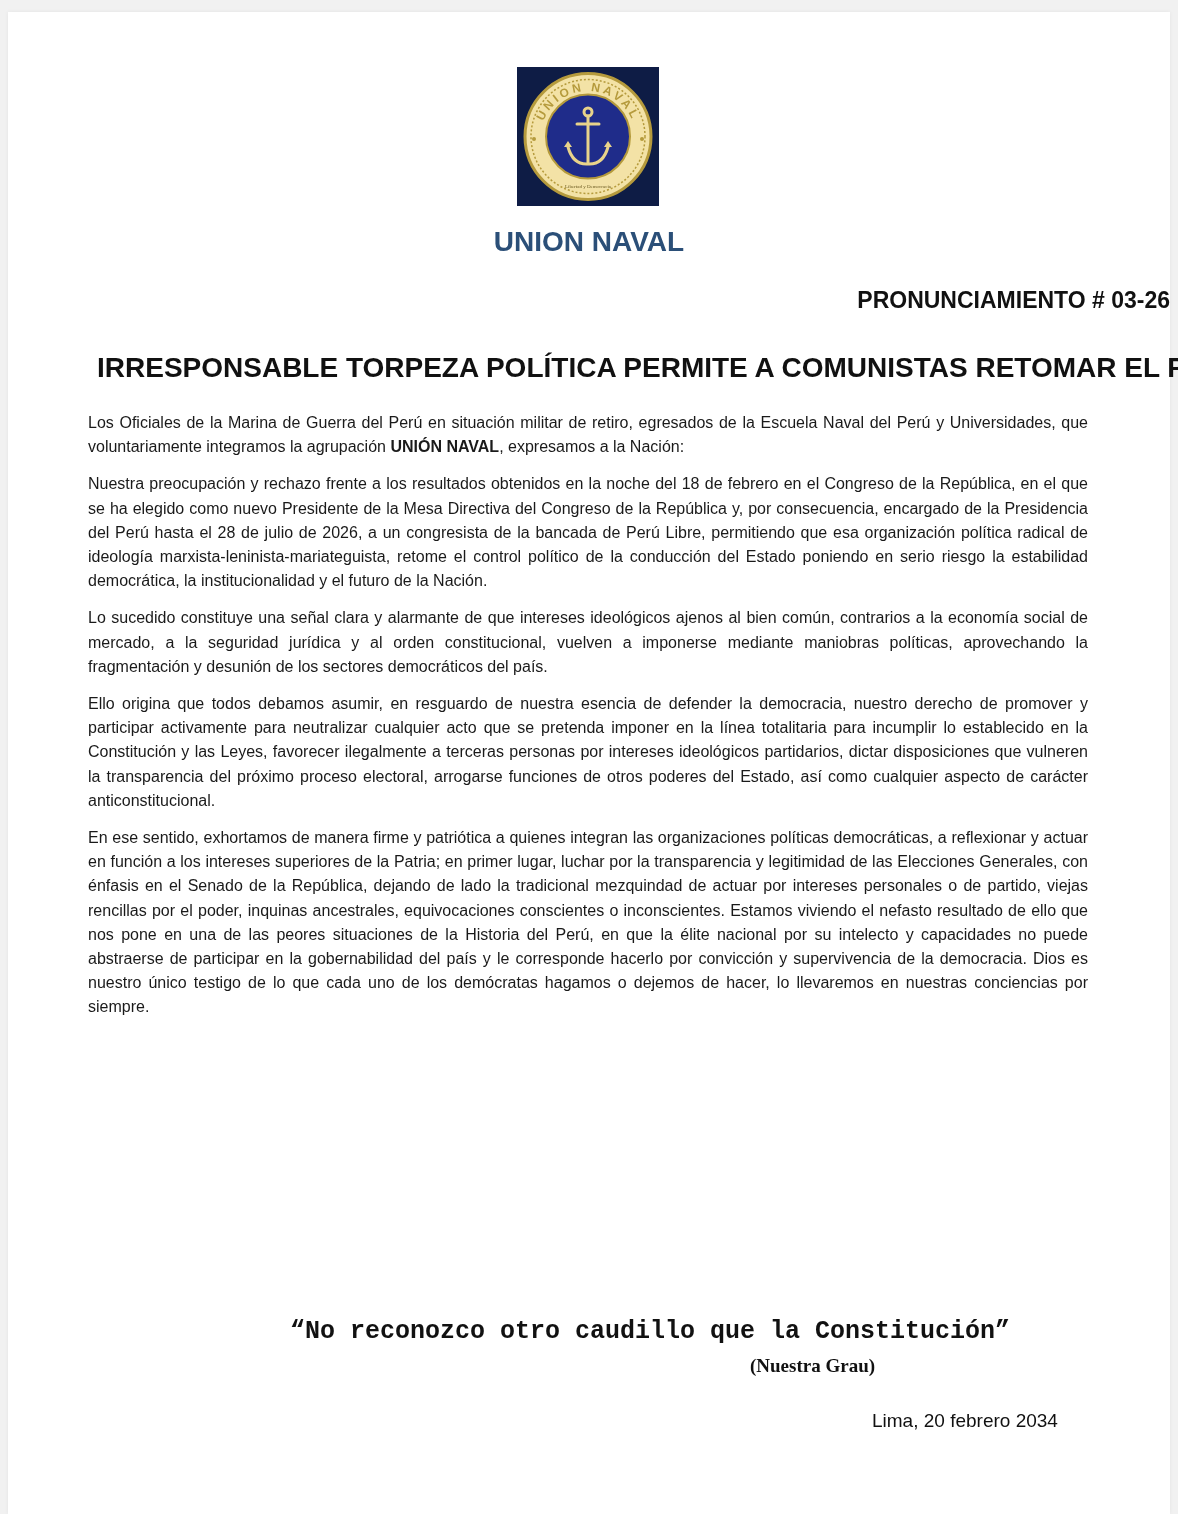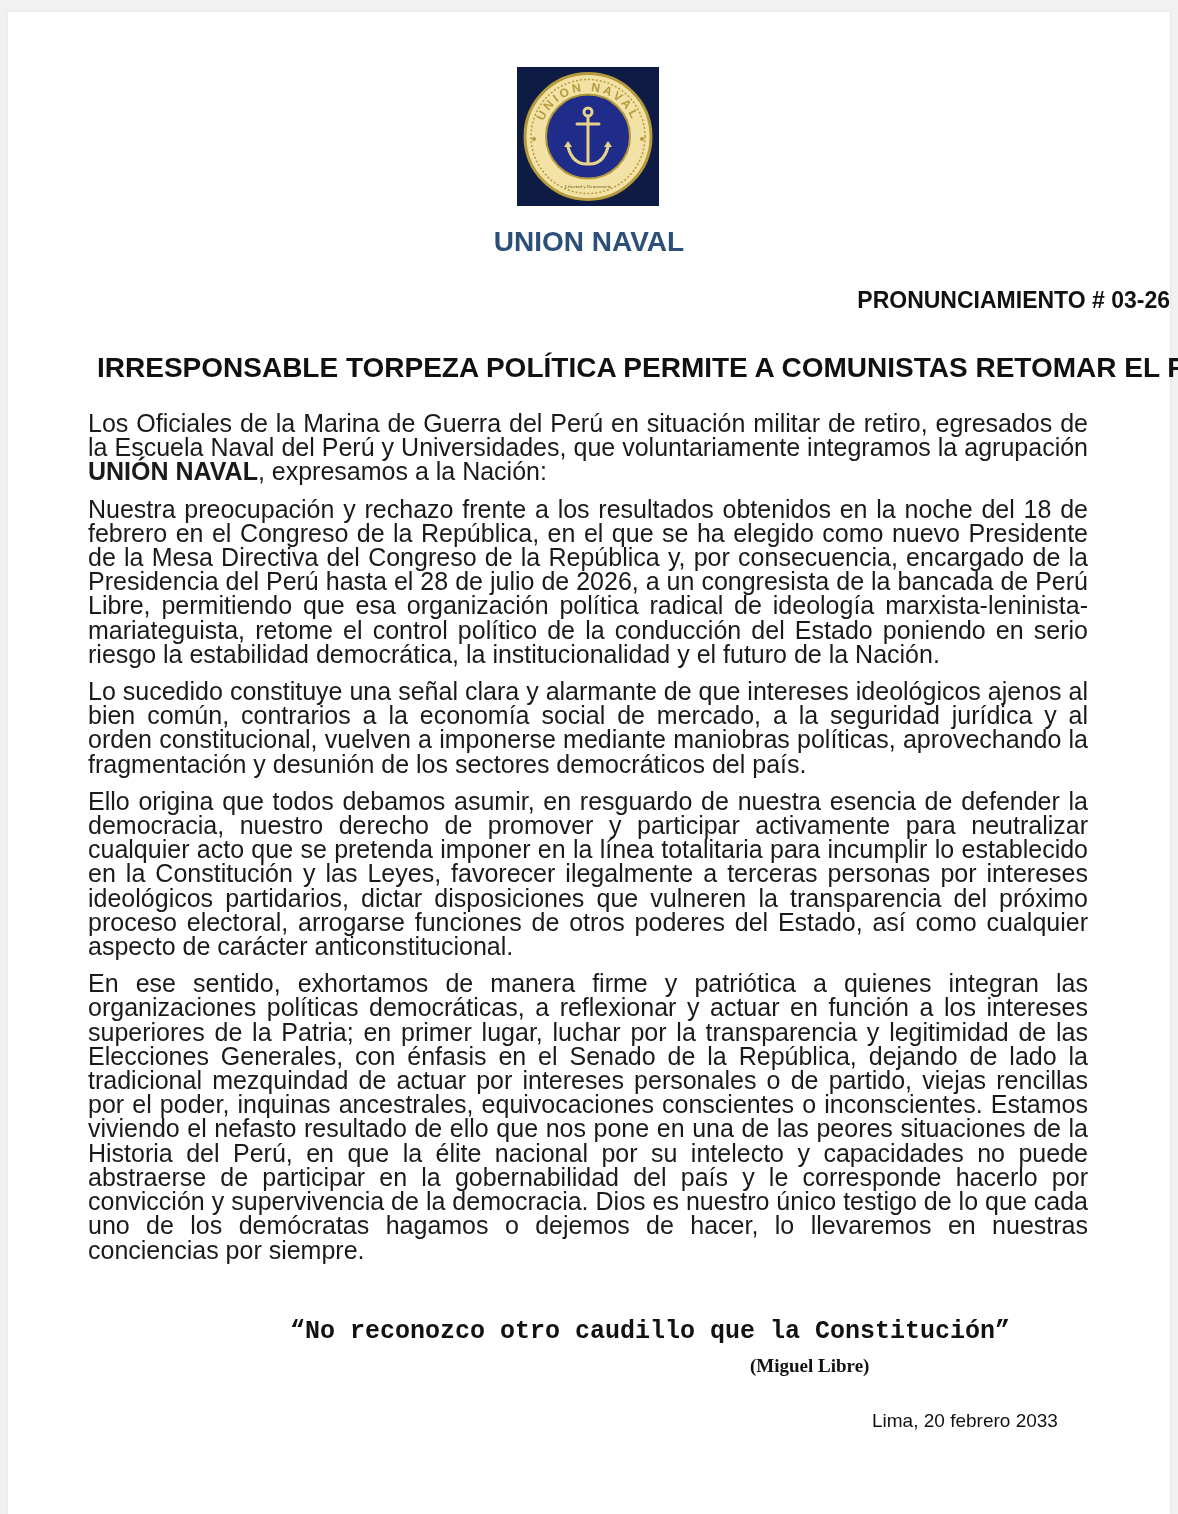--- a/index.html
+++ b/index.html
@@ -46,21 +46,21 @@
       position: absolute;
       left: 89px; right: 70px; top: 340px;
       font-weight: bold;
       font-size: 28px;
       color: #111;
       white-space: nowrap;
     }
     .body-text {
       position: absolute;
       left: 80px; width: 1000px; top: 399px;
-      font-size: 25px;
+      font-size: 16px;
       line-height: 24.2px;
       color: #1a1a1a;
     }
     .body-text p {
       margin: 0 0 13px 0;
       text-align: justify;
     }
     .body-text p b { font-weight: bold; }
     .quote {
       position: absolute;
@@ -125,16 +125,16 @@
 
   <div class="body-text">
     <p><span>Los Oficiales de la Marina de Guerra del Perú en situación militar de retiro, egresados de la Escuela Naval del Perú y Universidades, que voluntariamente integramos la agrupación </span><b>UNIÓN NAVAL</b><span>, expresamos a la Nación:</span></p>
     <p>Nuestra preocupación y rechazo frente a los resultados obtenidos en la noche del 18 de febrero  en el Congreso de la República, en el que se ha elegido como nuevo Presidente de la Mesa Directiva del Congreso de la República y, por consecuencia, encargado de la Presidencia del Perú hasta el 28 de julio de 2026, a un congresista de la bancada de Perú Libre, permitiendo que esa organización política radical de ideología marxista-leninista-mariateguista, retome el control político de la conducción del Estado poniendo en serio riesgo la estabilidad democrática, la institucionalidad y el futuro de la Nación.</p>
     <p>Lo sucedido constituye una señal clara y alarmante de que intereses ideológicos ajenos al bien común, contrarios a la economía social de mercado, a la seguridad jurídica y al orden constitucional, vuelven a imponerse mediante maniobras políticas, aprovechando la fragmentación y desunión de los sectores democráticos del país.</p>
     <p>Ello origina que todos debamos asumir, en resguardo de nuestra esencia de defender la democracia, nuestro derecho de promover y participar activamente para neutralizar cualquier acto que se pretenda imponer en la línea totalitaria para  incumplir lo establecido en la Constitución y las Leyes, favorecer ilegalmente a terceras personas por intereses ideológicos partidarios, dictar disposiciones que vulneren la transparencia del próximo proceso electoral, arrogarse funciones de otros poderes del Estado, así como cualquier aspecto de carácter anticonstitucional.</p>
     <p>En ese sentido, exhortamos de manera firme y patriótica a quienes integran las organizaciones políticas democráticas, a reflexionar y actuar en función a los intereses superiores de la Patria; en primer lugar, luchar por la transparencia y legitimidad de las Elecciones Generales, con énfasis en el Senado de la República, dejando de lado la tradicional mezquindad de actuar por intereses personales o de partido, viejas rencillas por el poder, inquinas ancestrales, equivocaciones conscientes o inconscientes. Estamos viviendo el nefasto resultado de ello que nos pone en una de las peores situaciones de la Historia del Perú, en que la élite nacional por su intelecto y capacidades no puede abstraerse de participar en la gobernabilidad del país y le corresponde hacerlo por convicción y supervivencia de la democracia. Dios es nuestro único testigo de lo que cada uno de los demócratas hagamos o dejemos de hacer, lo llevaremos en nuestras conciencias por siempre.</p>
   </div>
 
   <div class="quote">“No reconozco otro caudillo que la Constitución”</div>
-  <div class="quote-author">(Miguel Libre)</div>
+  <div class="quote-author">(Nuestra Grau)</div>
 
-  <div class="place-date">Lima, 20 febrero 2033</div>
+  <div class="place-date">Lima, 20 febrero 2034</div>
 </div>
 
 </body></html>

